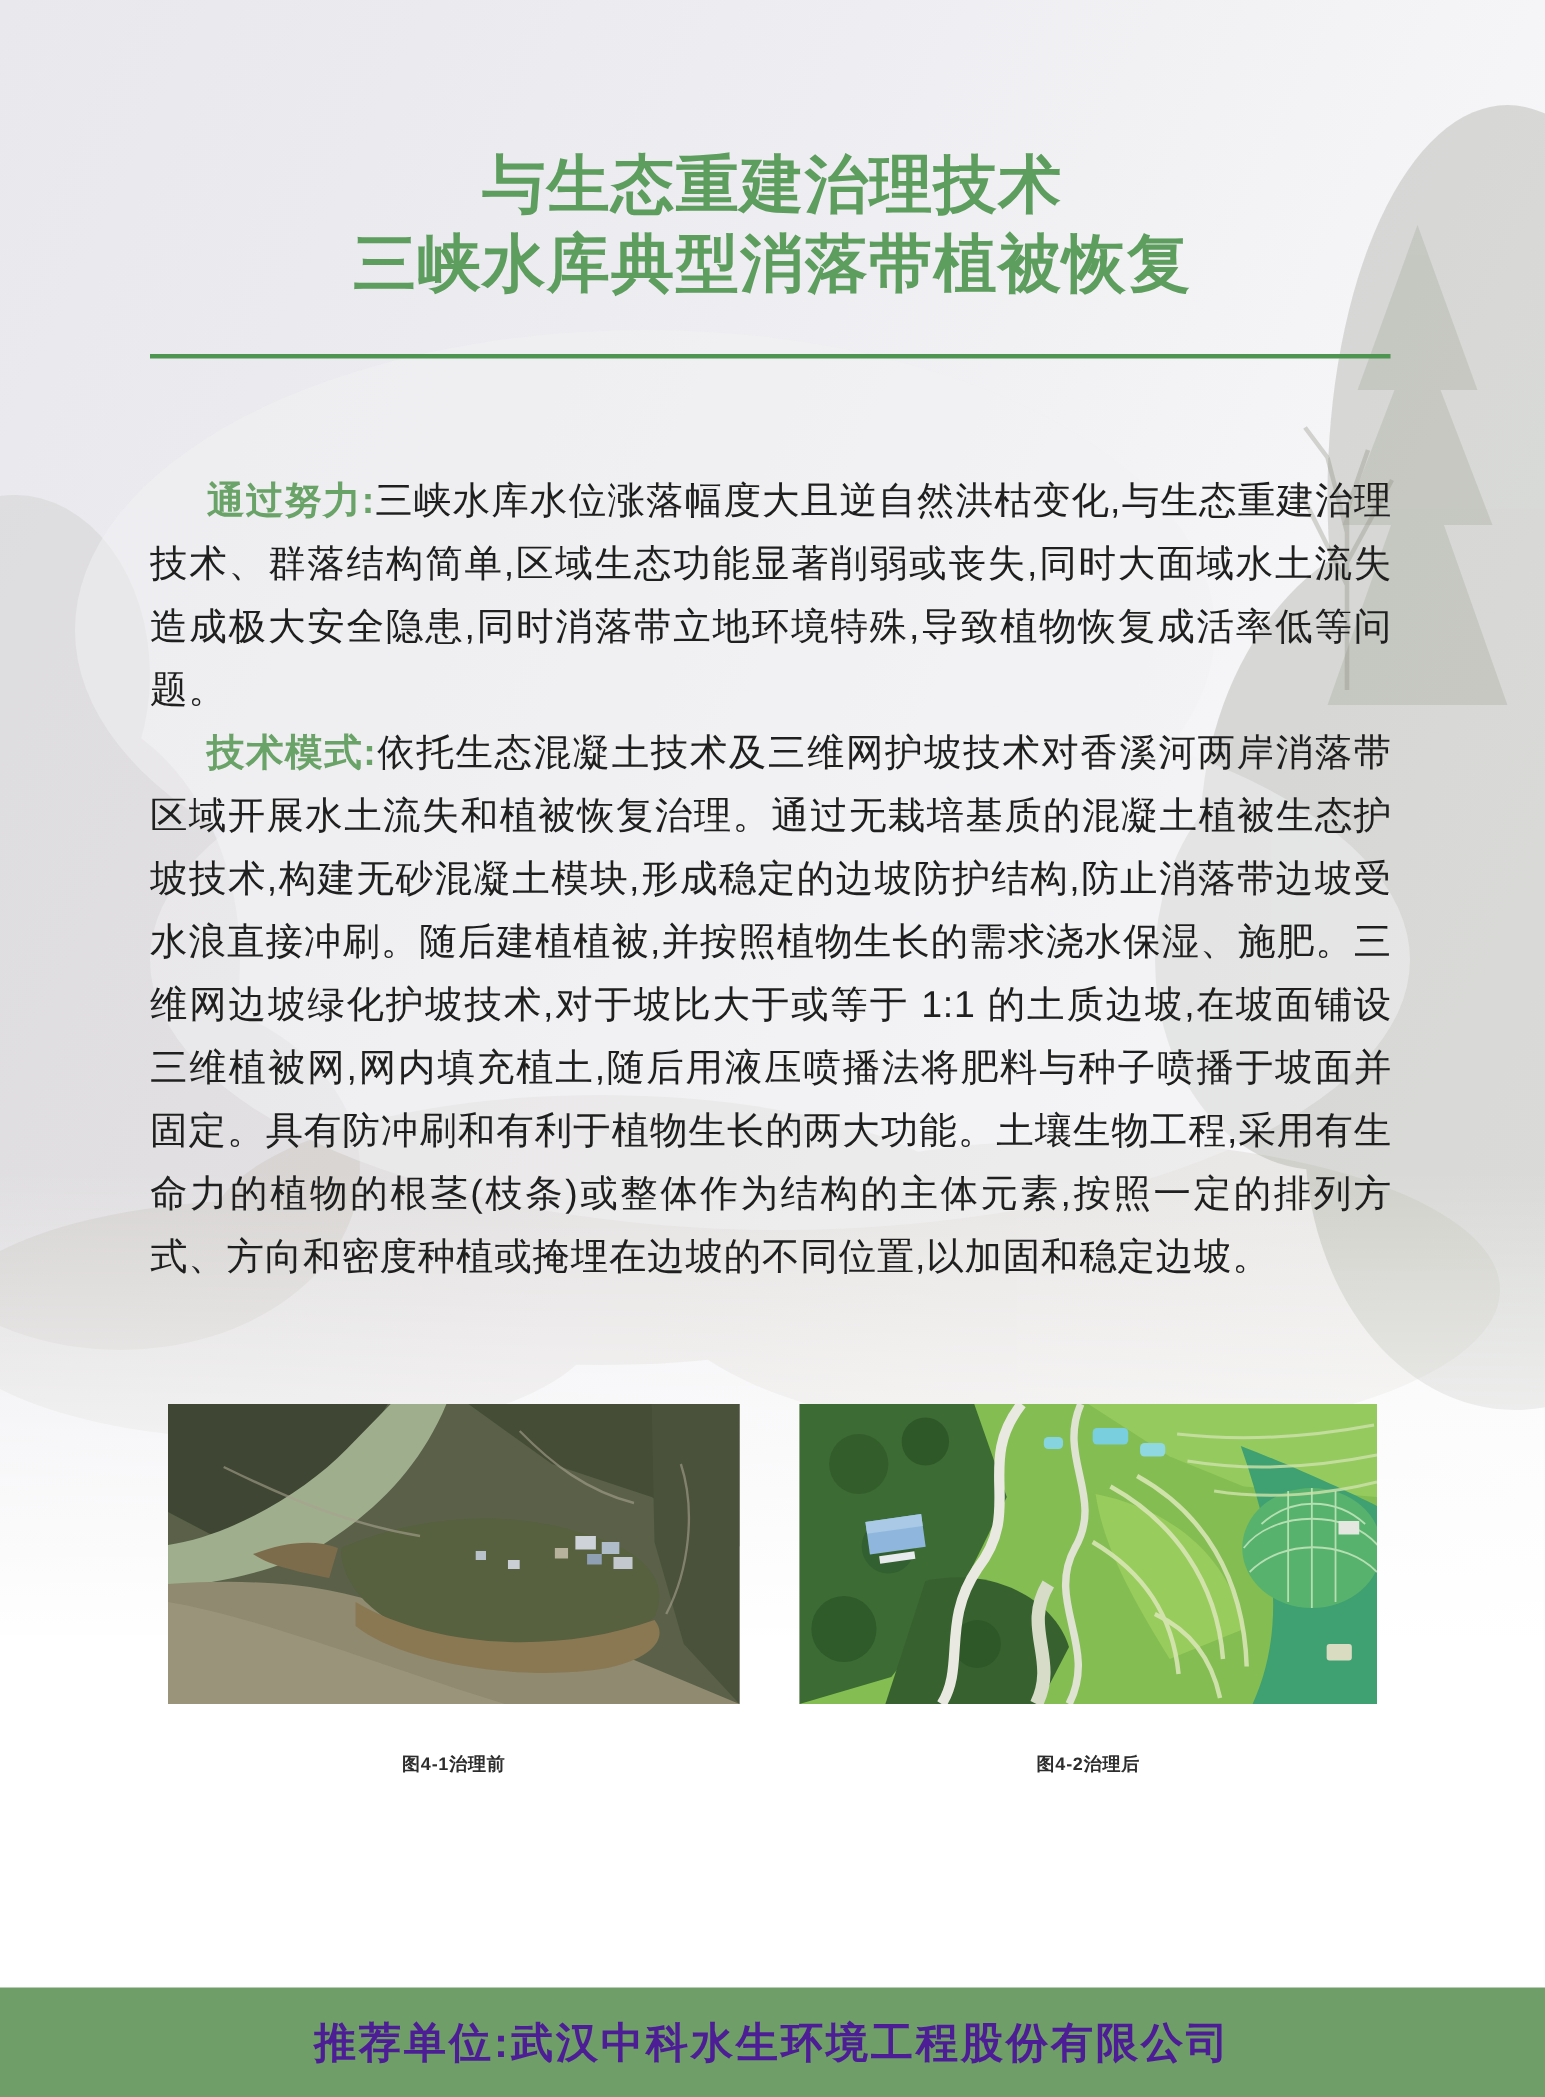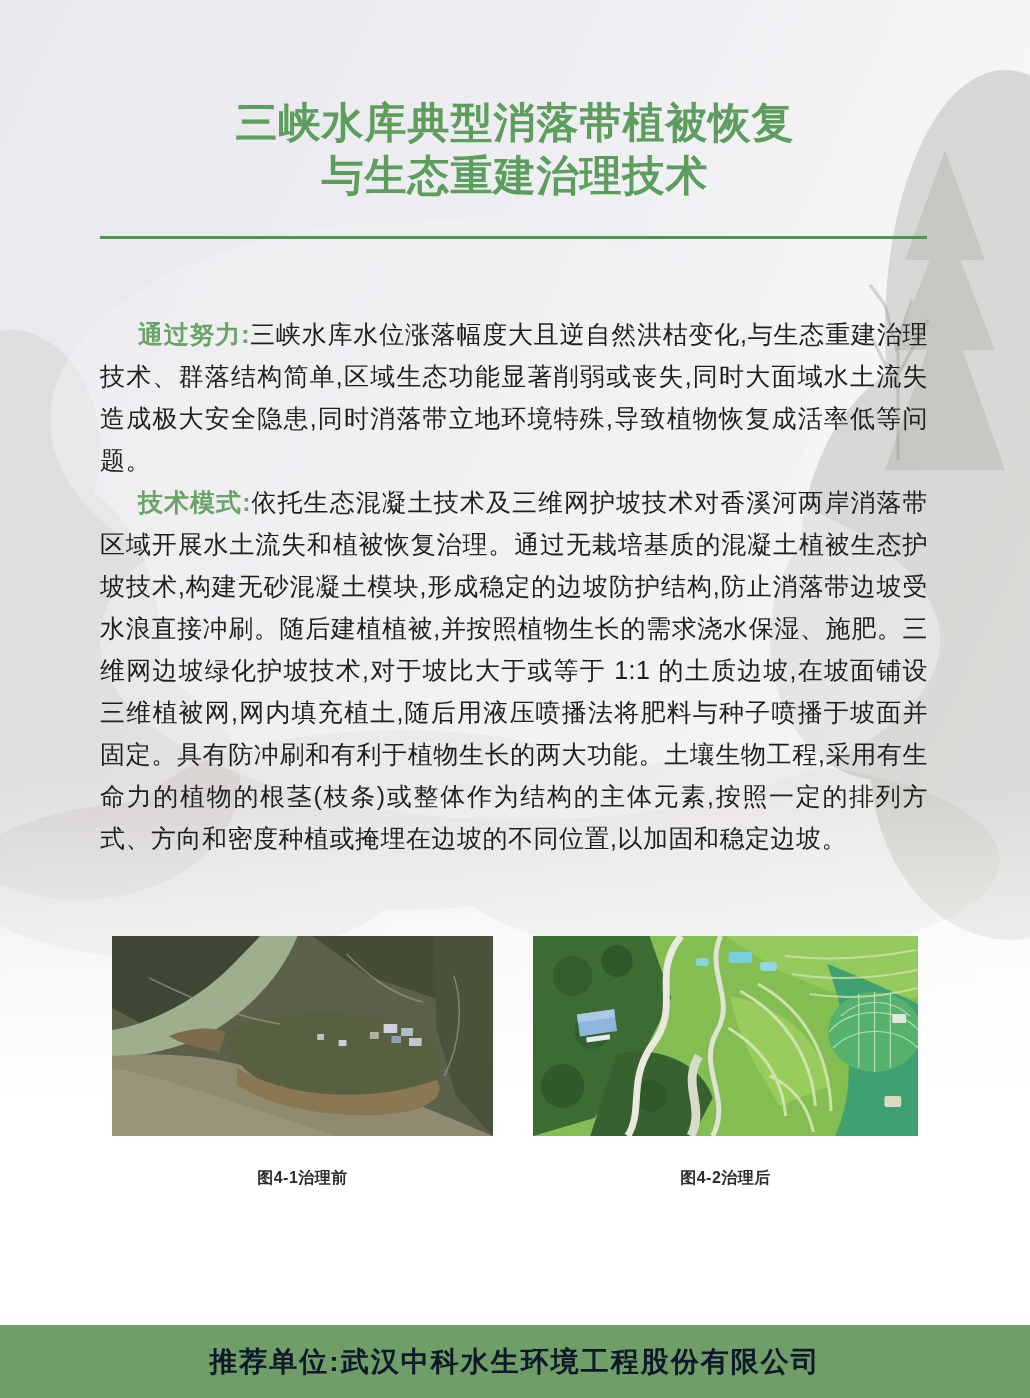--- a/index.html
+++ b/index.html
@@ -45,31 +45,31 @@
   }
   .figure{width:385px;}
   .figure:first-child{width:381px;}
   .photo{
     width:100%;height:200px;display:block;
     background:#777;
   }
   .caption{
     margin-top:32px;
     text-align:center;
-    font-size:16px;
+    font-size:12px;
     font-weight:700;
     color:#2d2d2d;
     letter-spacing:0.5px;
   }
   .footer{
     position:absolute;left:0;bottom:0;z-index:2;
     width:100%;height:73px;
     background:#6f9e68;
     display:flex;align-items:center;justify-content:center;
-    color:#0f172a;
+    color:#4c1d95;
     font-size:28px;
     font-weight:800;
     letter-spacing:2px;
   }
 </style>
 </head>
 <body>
 
 <div class="page">
 
@@ -116,22 +116,22 @@
       </g>
 
       <rect x="0" y="780" width="1030" height="320" fill="url(#fadeWhite)"></rect>
       <rect x="0" y="1090" width="1030" height="308" fill="#ffffff"></rect>
     </svg>
   </div>
 
   <div class="content">
 
     <div class="title">
+      <div>与生态重建治理技术</div>
       <div>三峡水库典型消落带植被恢复</div>
-      <div>与生态重建治理技术</div>
     </div>
 
     <div class="rule"></div>
 
     <div class="body-text">
       <p><span class="para-label">通过努力:</span><span class="para-text">三峡水库水位涨落幅度大且逆自然洪枯变化,与生态重建治理技术、群落结构简单,区域生态功能显著削弱或丧失,同时大面域水土流失造成极大安全隐患,同时消落带立地环境特殊,导致植物恢复成活率低等问题。</span></p>
       <p><span class="para-label">技术模式:</span><span class="para-text">依托生态混凝土技术及三维网护坡技术对香溪河两岸消落带区域开展水土流失和植被恢复治理。通过无栽培基质的混凝土植被生态护坡技术,构建无砂混凝土模块,形成稳定的边坡防护结构,防止消落带边坡受水浪直接冲刷。随后建植植被,并按照植物生长的需求浇水保湿、施肥。三维网边坡绿化护坡技术,对于坡比大于或等于 1:1 的土质边坡,在坡面铺设三维植被网,网内填充植土,随后用液压喷播法将肥料与种子喷播于坡面并固定。具有防冲刷和有利于植物生长的两大功能。土壤生物工程,采用有生命力的植物的根茎(枝条)或整体作为结构的主体元素,按照一定的排列方式、方向和密度种植或掩埋在边坡的不同位置,以加固和稳定边坡。</span></p>
     </div>
 
     <div class="figures">

